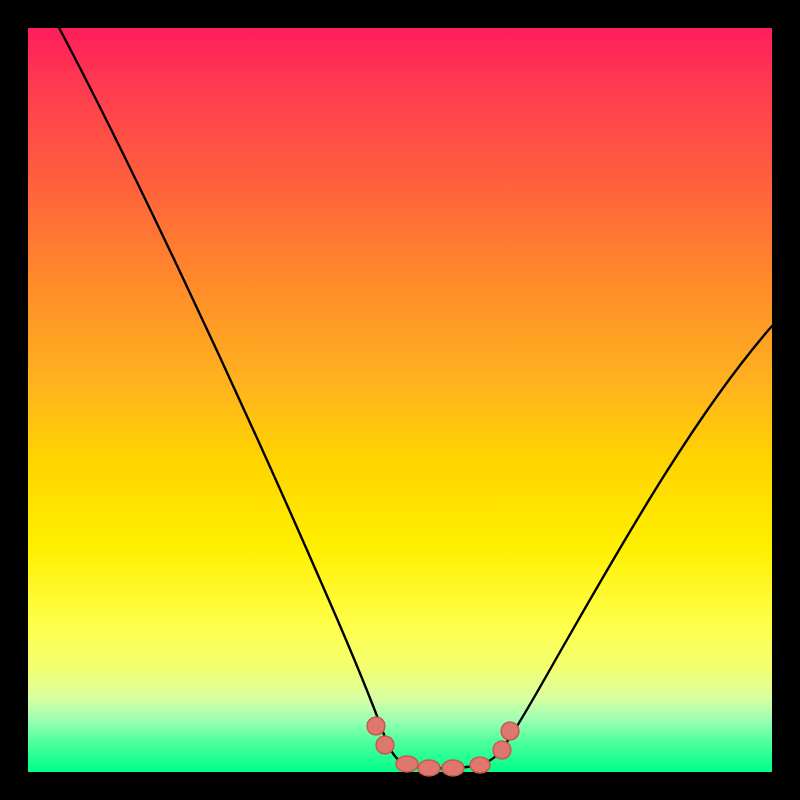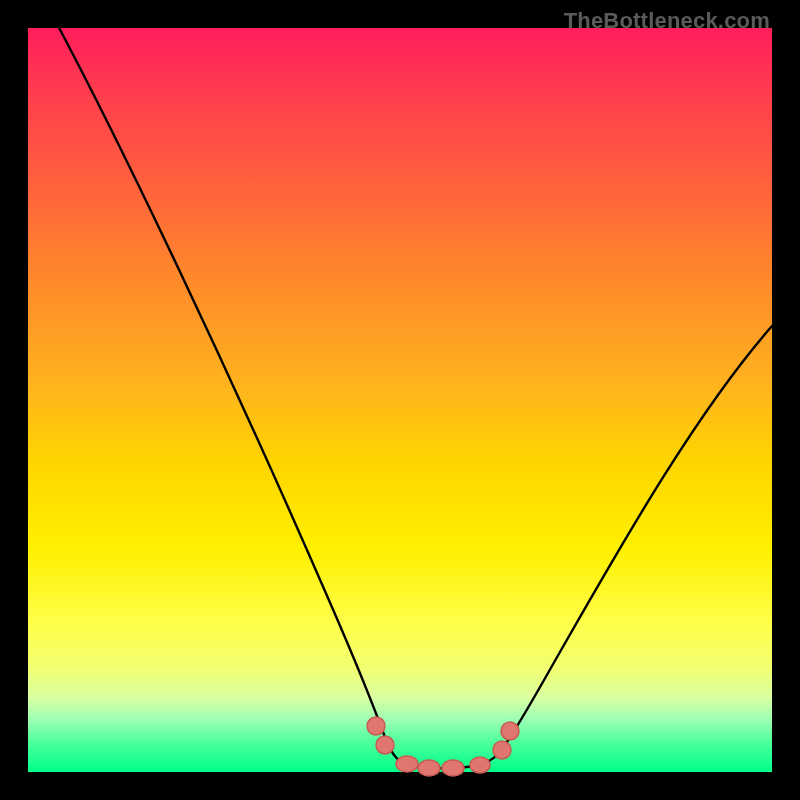--- a/index.html
+++ b/index.html
@@ -100,14 +100,13 @@
     <circle class="marker" cx="348" cy="698" r="9"></circle>
     <circle class="marker" cx="357" cy="717" r="9"></circle>
     <ellipse class="marker-oval" cx="379" cy="736" rx="11" ry="8"></ellipse>
     <ellipse class="marker-oval" cx="401" cy="740" rx="11" ry="8"></ellipse>
     <ellipse class="marker-oval" cx="425" cy="740" rx="11" ry="8"></ellipse>
     <ellipse class="marker-oval" cx="452" cy="737" rx="10" ry="8"></ellipse>
     <circle class="marker" cx="474" cy="722" r="9"></circle>
     <circle class="marker" cx="482" cy="703" r="9"></circle>
   </svg>
 
-  <div class="watermark">TheBottleneck.com</div>
 </div>
 
 </body></html>

